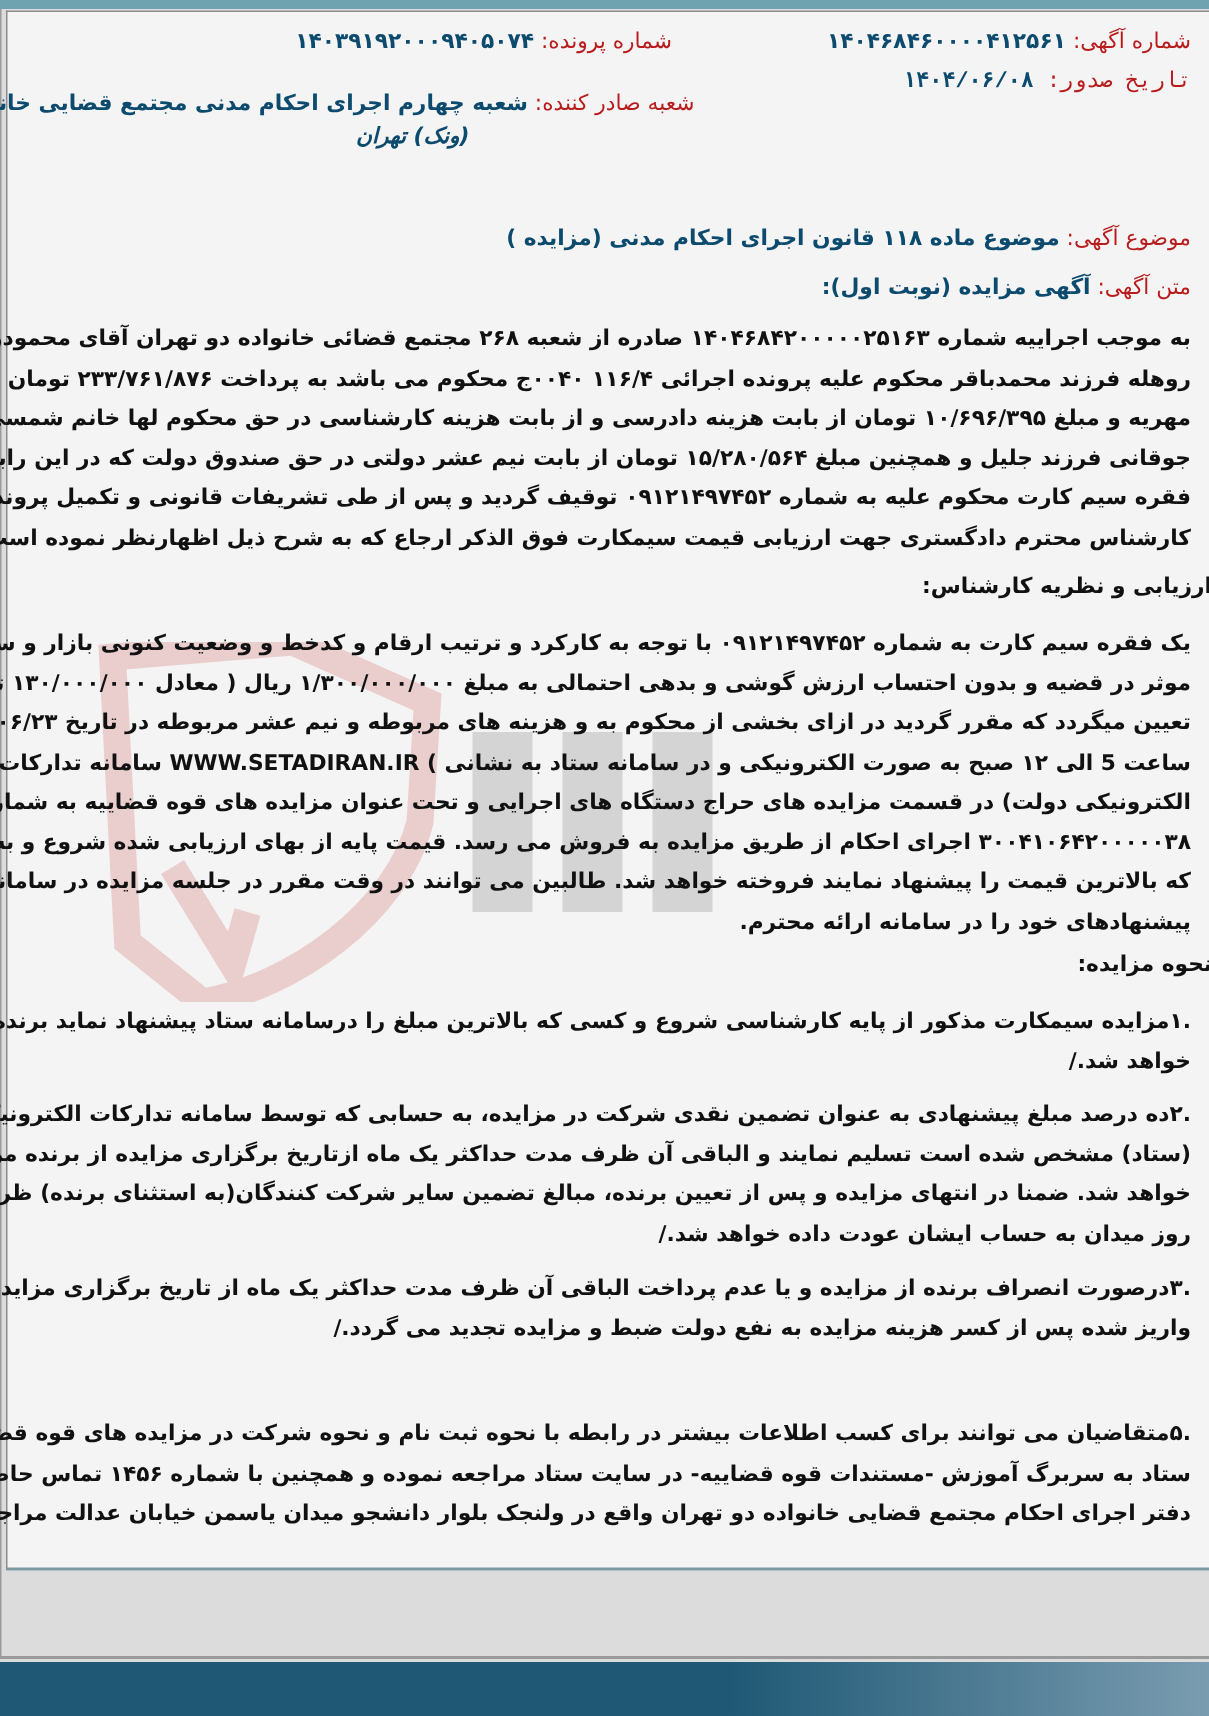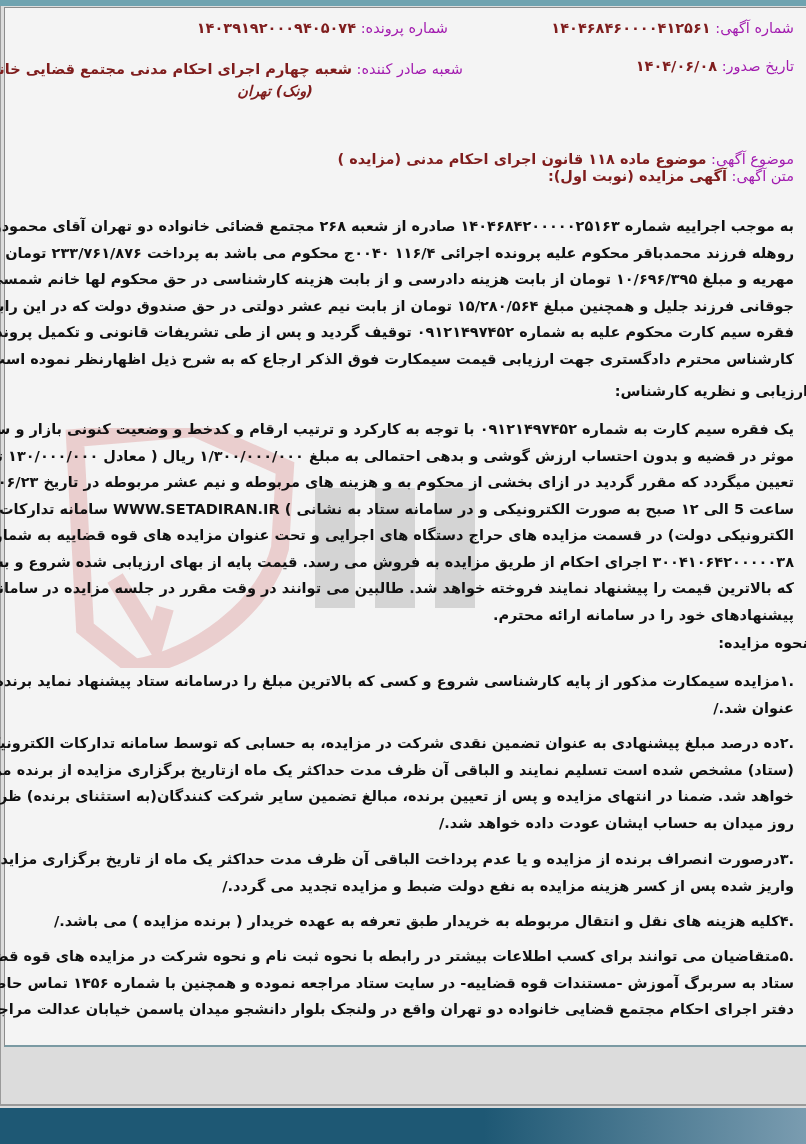--- a/index.html
+++ b/index.html
@@ -29,22 +29,22 @@
   }
   .bottombar {
     position:absolute; left:0; top:1108px; width:806px; height:36px;
     background:linear-gradient(to right, #1e5874 0%, #1e5874 60%, #7a9cb0 100%);
   }
   .content {
     position:absolute; left:0; top:0; width:803px; height:1040px;
     direction:rtl; text-align:right;
     font-size:14.5px; color:#111;
   }
-  .lbl { color:#a21caf; }
-  .val { font-weight:bold; color:#7f1d1d; }
+  .lbl { color:#b91c1c; }
+  .val { font-weight:bold; color:#0c4a6e; }
   .meta-row { position:absolute; white-space:nowrap; }
   .p { position:absolute; right:14px; width:782px; line-height:26.5px; font-weight:bold; text-align:justify; }
   .line { display:block; white-space:nowrap; text-align:justify; text-align-last:justify; }
   .line.last { text-align-last:right; }
   .heading { position:absolute; right:0; font-weight:bold; white-space:nowrap; }
   .watermark {
     position:absolute; left:40px; top:420px; width:460px; height:240px;
     pointer-events:none; opacity:0.35;
   }
 </style>
@@ -67,35 +67,35 @@
     <div class="content">
 
       <div class="meta-row" style="right:14px; top:12px;">
         <span class="lbl">شماره آگهی:</span>
         <span class="val">۱۴۰۴۶۸۴۶۰۰۰۰۴۱۲۵۶۱</span>
       </div>
       <div class="meta-row" style="right:360px; top:12px;">
         <span class="lbl">شماره پرونده:</span>
         <span class="val">۱۴۰۳۹۱۹۲۰۰۰۹۴۰۵۰۷۴</span>
       </div>
-      <div class="meta-row" style="right:14px; top:50px;">
+      <div class="meta-row" style="right:14px; top:38px;font-family:Liberation Mono, monospace;">
         <span class="lbl">تاریخ صدور:</span>
         <span class="val">۱۴۰۴/۰۶/۰۸</span>
       </div>
       <div class="meta-row" style="right:345px; top:50px; line-height:22px;">
         <span class="lbl">شعبه صادر کننده:</span>
         <span class="val">شعبه چهارم اجرای احکام مدنی مجتمع قضایی خانواده ۲</span><br>
         <span class="val" style="margin-right:0; padding-right:150px;font-style:italic;">(ونک) تهران</span>
       </div>
 
       <div class="meta-row" style="right:14px; top:143px;">
         <span class="lbl">موضوع آگهی:</span>
         <span class="val">موضوع ماده ۱۱۸ قانون اجرای احکام مدنی (مزایده )</span>
       </div>
-      <div class="meta-row" style="right:14px; top:160px;text-align:center;">
+      <div class="meta-row" style="right:14px; top:176px;text-align:center;">
         <span class="lbl">متن آگهی:</span>
         <span class="val">آگهی مزایده (نوبت اول):</span>
       </div>
 
       <div class="p" style="top:205px;">
         <span class="line">به موجب اجراییه شماره ۱۴۰۴۶۸۴۲۰۰۰۰۰۲۵۱۶۳ صادره از شعبه ۲۶۸ مجتمع قضائی خانواده دو تهران آقای محمودرضا</span>
         <span class="line">روهله فرزند محمدباقر محکوم علیه پرونده اجرائی ۱۱۶/۴ ۰۰۴۰ج محکوم می باشد به پرداخت ۲۳۳/۷۶۱/۸۷۶ تومان بابت</span>
         <span class="line">مهریه و مبلغ ۱۰/۶۹۶/۳۹۵ تومان از بابت هزینه دادرسی و از بابت هزینه کارشناسی در حق محکوم لها خانم شمسی سلمانی</span>
         <span class="line">جوقانی فرزند جلیل و همچنین مبلغ ۱۵/۲۸۰/۵۶۴ تومان از بابت نیم عشر دولتی در حق صندوق دولت که در این رابطه یک</span>
         <span class="line">فقره سیم کارت محکوم علیه به شماره ۰۹۱۲۱۴۹۷۴۵۲ توقیف گردید و پس از طی تشریفات قانونی و تکمیل پرونده مراتب به</span>
@@ -112,38 +112,35 @@
         <span class="line">الکترونیکی دولت) در قسمت مزایده های حراج دستگاه های اجرایی و تحت عنوان مزایده های قوه قضاییه به شماره حراج</span>
         <span class="line">۳۰۰۴۱۰۶۴۲۰۰۰۰۰۳۸ اجرای احکام از طریق مزایده به فروش می رسد. قیمت پایه از بهای ارزیابی شده شروع و به کسانی</span>
         <span class="line">که بالاترین قیمت را پیشنهاد نمایند فروخته خواهد شد. طالبین می توانند در وقت مقرر در جلسه مزایده در سامانه ستاد شرکت و</span>
         <span class="line last">پیشنهادهای خود را در سامانه ارائه محترم.</span>
       </div>
 
       <div class="heading" style="top:627px;">نحوه مزایده:</div>
 
       <div class="p" style="top:660px;">
         <span class="line">.۱مزایده سیمکارت مذکور از پایه کارشناسی شروع و کسی که بالاترین مبلغ را درسامانه ستاد پیشنهاد نماید برنده مزایده</span>
-        <span class="line last">عنوان شد./</span>
+        <span class="line last">خواهد شد./</span>
       </div>
 
       <div class="p" style="top:722px;">
         <span class="line">.۲ده درصد مبلغ پیشنهادی به عنوان تضمین نقدی شرکت در مزایده، به حسابی که توسط سامانه تدارکات الکترونیکی دولت</span>
         <span class="line">(ستاد) مشخص شده است تسلیم نمایند و الباقی آن ظرف مدت حداکثر یک ماه ازتاریخ برگزاری مزایده از برنده مزایده دریافت</span>
         <span class="line">خواهد شد. ضمنا در انتهای مزایده و پس از تعیین برنده، مبالغ تضمین سایر شرکت کنندگان(به استثنای برنده) ظرف مدت یک</span>
         <span class="line last">روز میدان به حساب ایشان عودت داده خواهد شد./</span>
       </div>
 
       <div class="p" style="top:838px;">
         <span class="line">.۳درصورت انصراف برنده از مزایده و یا عدم پرداخت الباقی آن ظرف مدت حداکثر یک ماه از تاریخ برگزاری مزایده ده درصد</span>
         <span class="line last">واریز شده پس از کسر هزینه مزایده به نفع دولت ضبط و مزایده تجدید می گردد./</span>
       </div>
 
-      <div class="p" style="top:900px;">
-        <span class="line last">.۴کلیه هزینه های نقل و انتقال مربوطه به خریدار طبق تعرفه به عهده خریدار ( برنده مزایده ) می باشد./</span>
-      </div>
 
       <div class="p" style="top:935px;">
         <span class="line">.۵متقاضیان می توانند برای کسب اطلاعات بیشتر در رابطه با نحوه ثبت نام و نحوه شرکت در مزایده های قوه قضاییه در سامانه</span>
         <span class="line">ستاد به سربرگ آموزش -مستندات قوه قضاییه- در سایت ستاد مراجعه نموده و همچنین با شماره ۱۴۵۶ تماس حاصل و یا به</span>
         <span class="line last">دفتر اجرای احکام مجتمع قضایی خانواده دو تهران واقع در ولنجک بلوار دانشجو میدان یاسمن خیابان عدالت مراجعه نمایند.</span>
       </div>
 
     </div>
   </div>
 </div>

